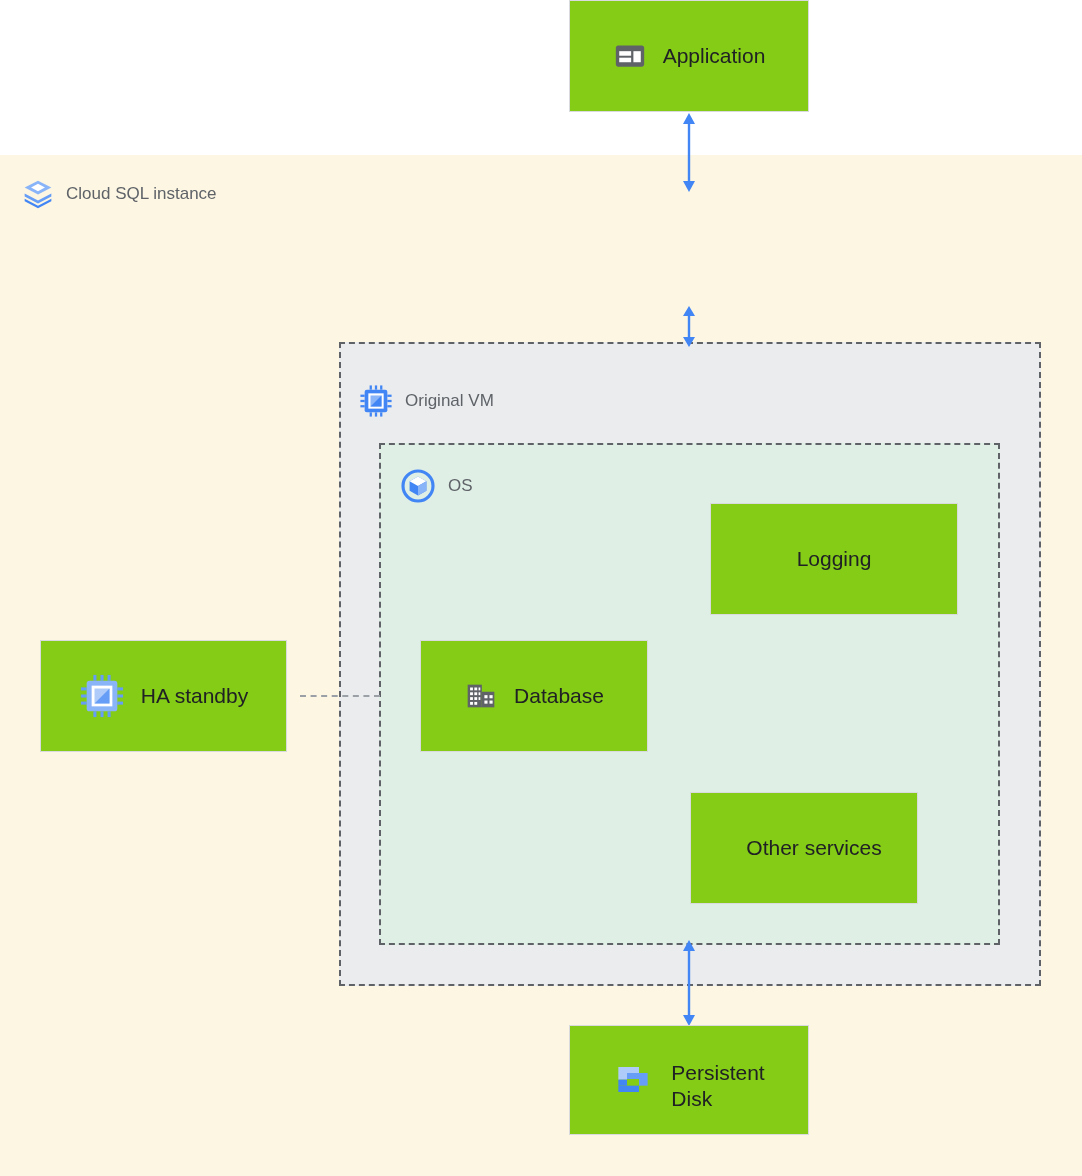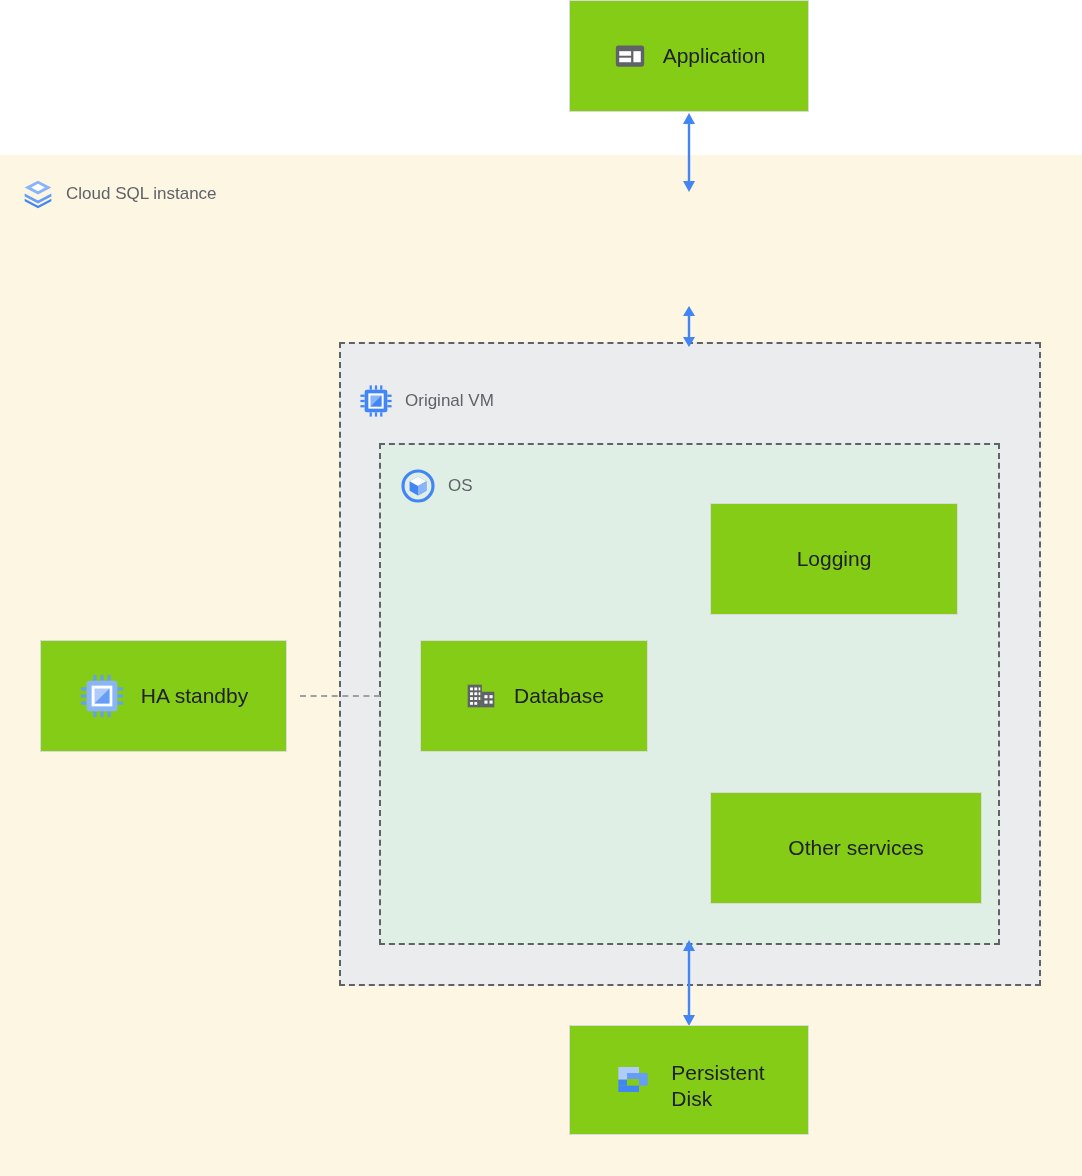--- a/index.html
+++ b/index.html
@@ -82,21 +82,21 @@
     white-space: pre-line;
   }
   .node.text-only .n-text { text-align: center; }
 
   .node-application { left: 569px; top: 0px;    width: 240px; height: 112px; }
   .node-staticip    { left: 569px; top: 193px;  width: 240px; height: 112px; }
   .node-hastandby   { left: 40px;  top: 640px;  width: 247px; height: 112px; }
   .node-database    { left: 420px; top: 640px;  width: 228px; height: 112px; }
   .node-logging     { left: 710px; top: 485px;  width: 248px; height: 112px; margin-top: 18px; }
   .node-monitoring  { left: 710px; top: 640px;  width: 248px; height: 112px; }
-  .node-otherserv   { left: 710px; top: 792px;  width: 272px; height: 112px; padding-left: 20px; }
+  .node-otherserv   { left: 690px; top: 792px;  width: 228px; height: 112px; padding-left: 20px; }
   .node-pdisk       { left: 569px; top: 1025px; width: 240px; height: 110px; }
 
   .node-pdisk { gap: 18px; }
   .node-pdisk .n-text { text-align: left; margin-top: 12px; }
 
   
   .conn { position: absolute; }
   .conn-app-staticip { left: 664px; top: 112px; width: 50px; height: 81px; }
   .conn-staticip-vm  { left: 664px; top: 305px; width: 50px; height: 43px; }
   .conn-os-pdisk     { left: 664px; top: 939px; width: 50px; height: 88px; }

